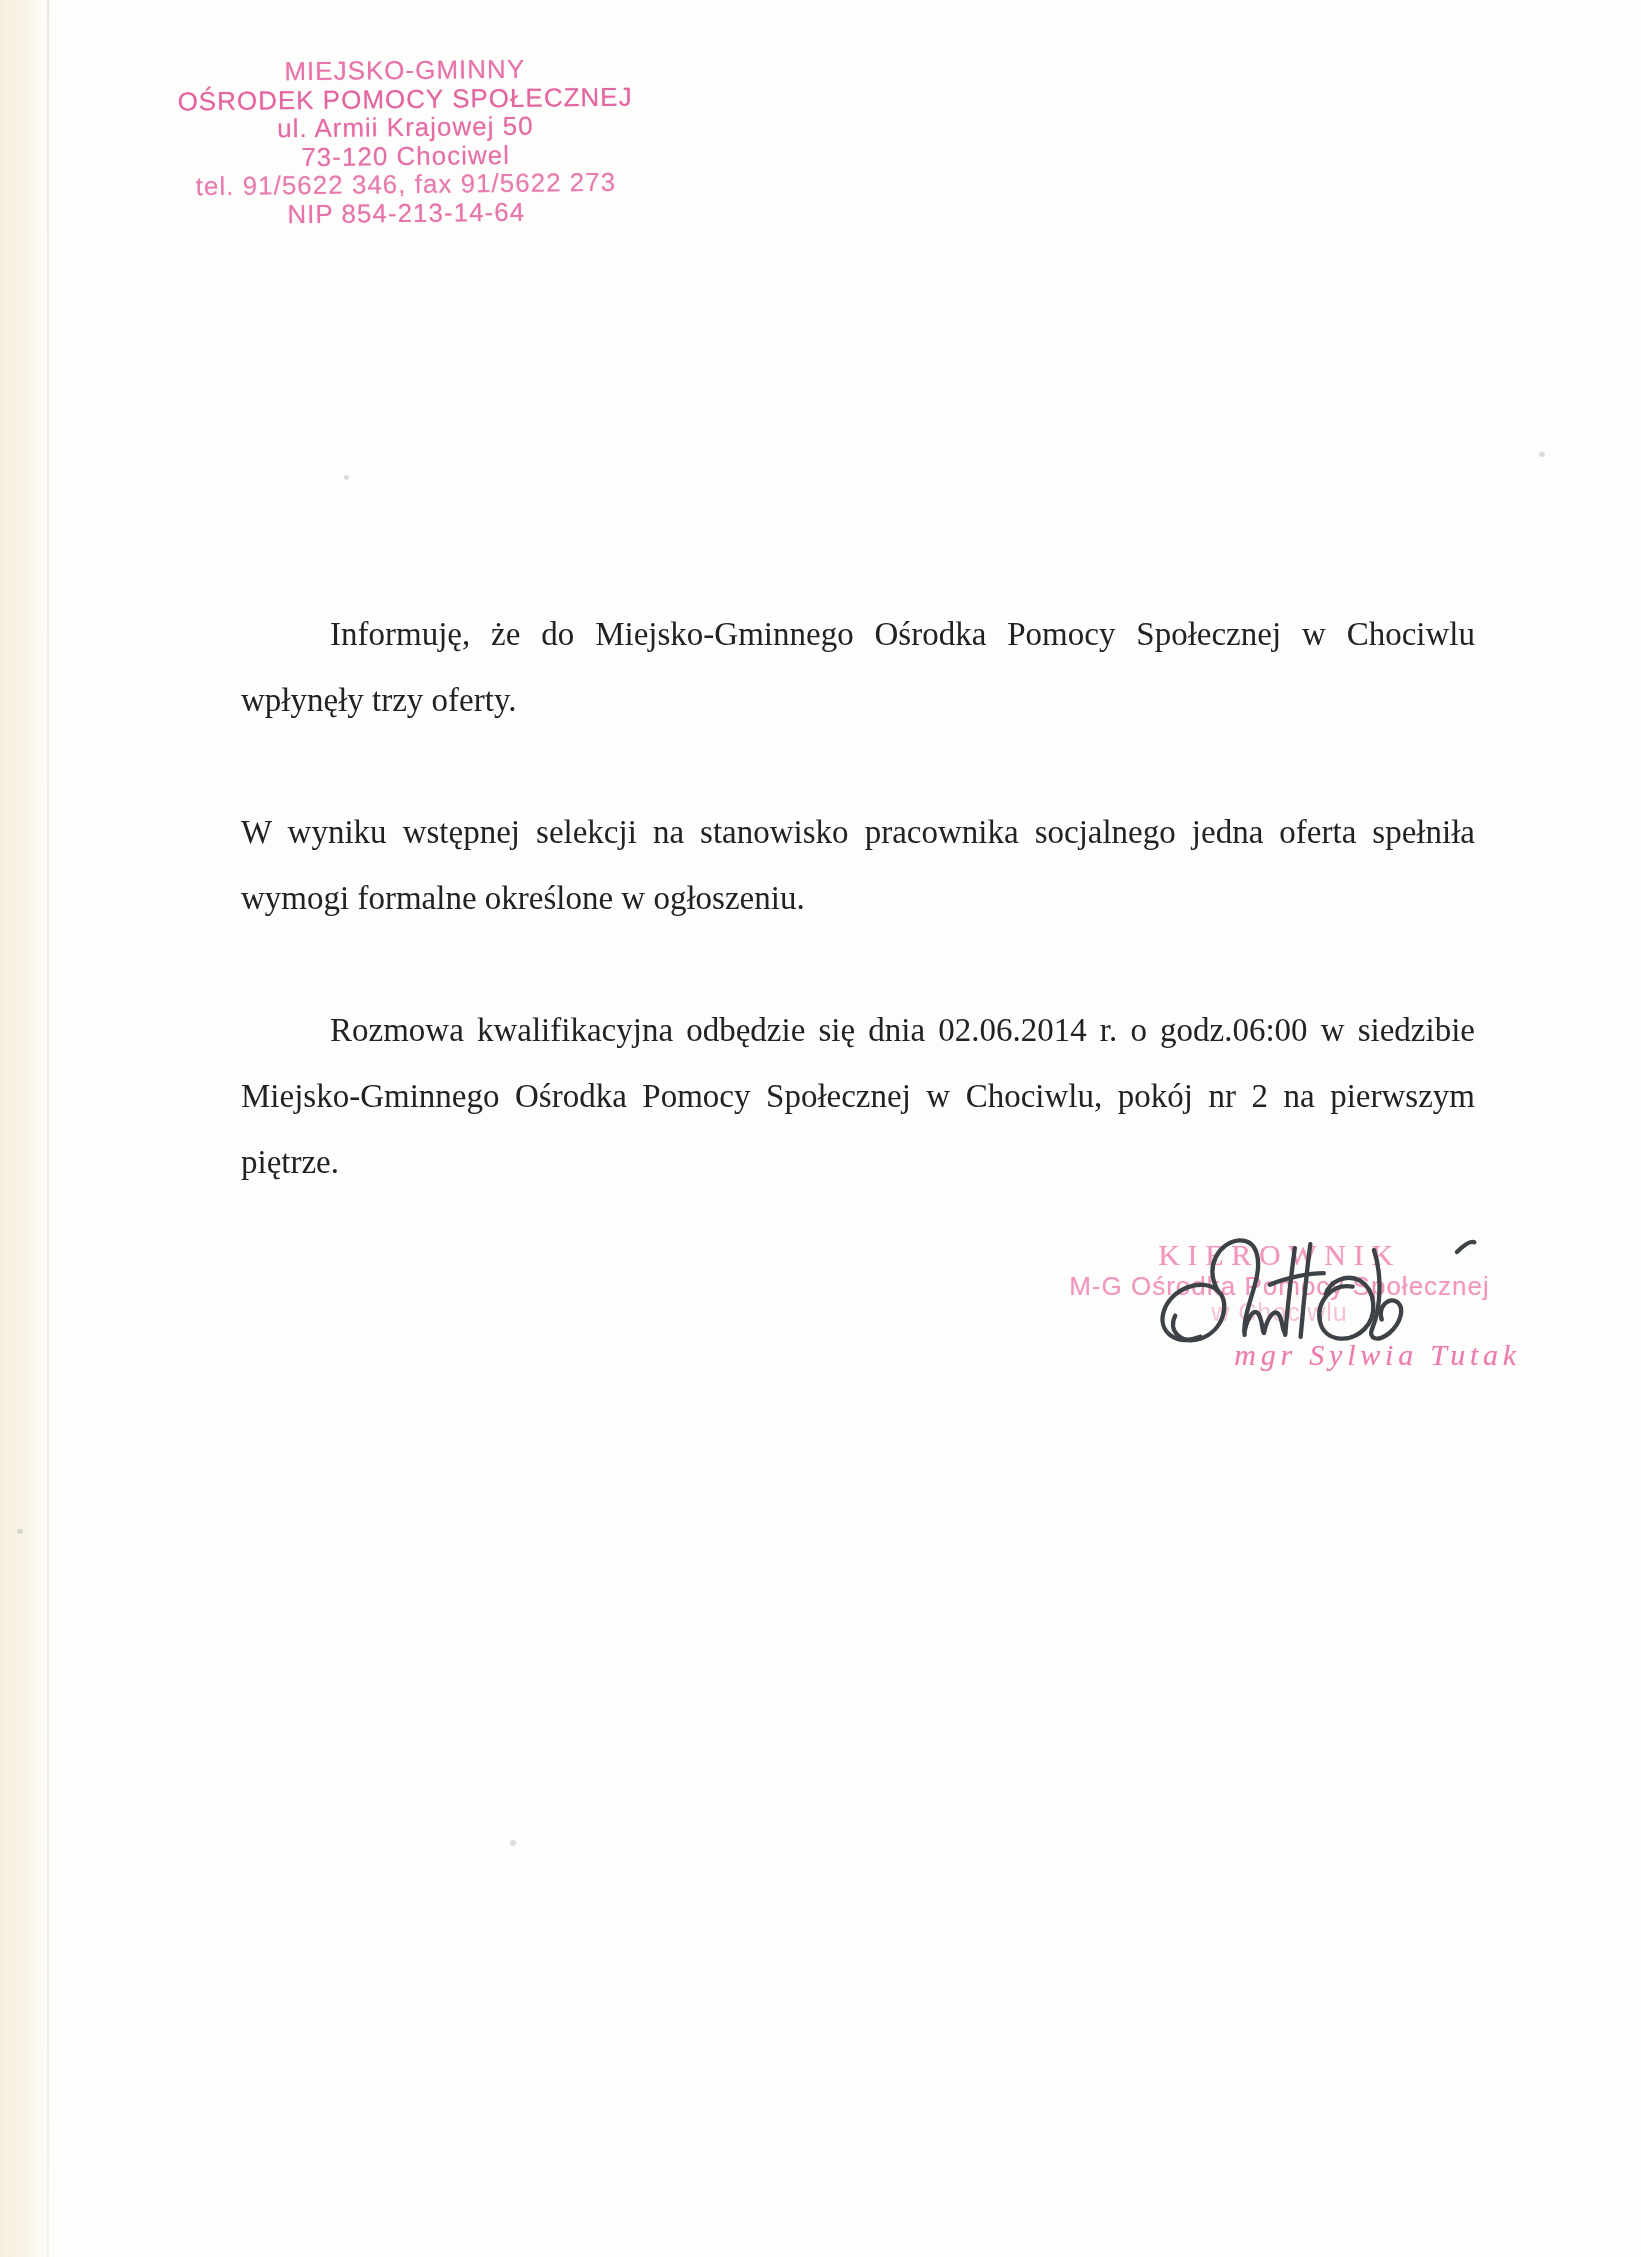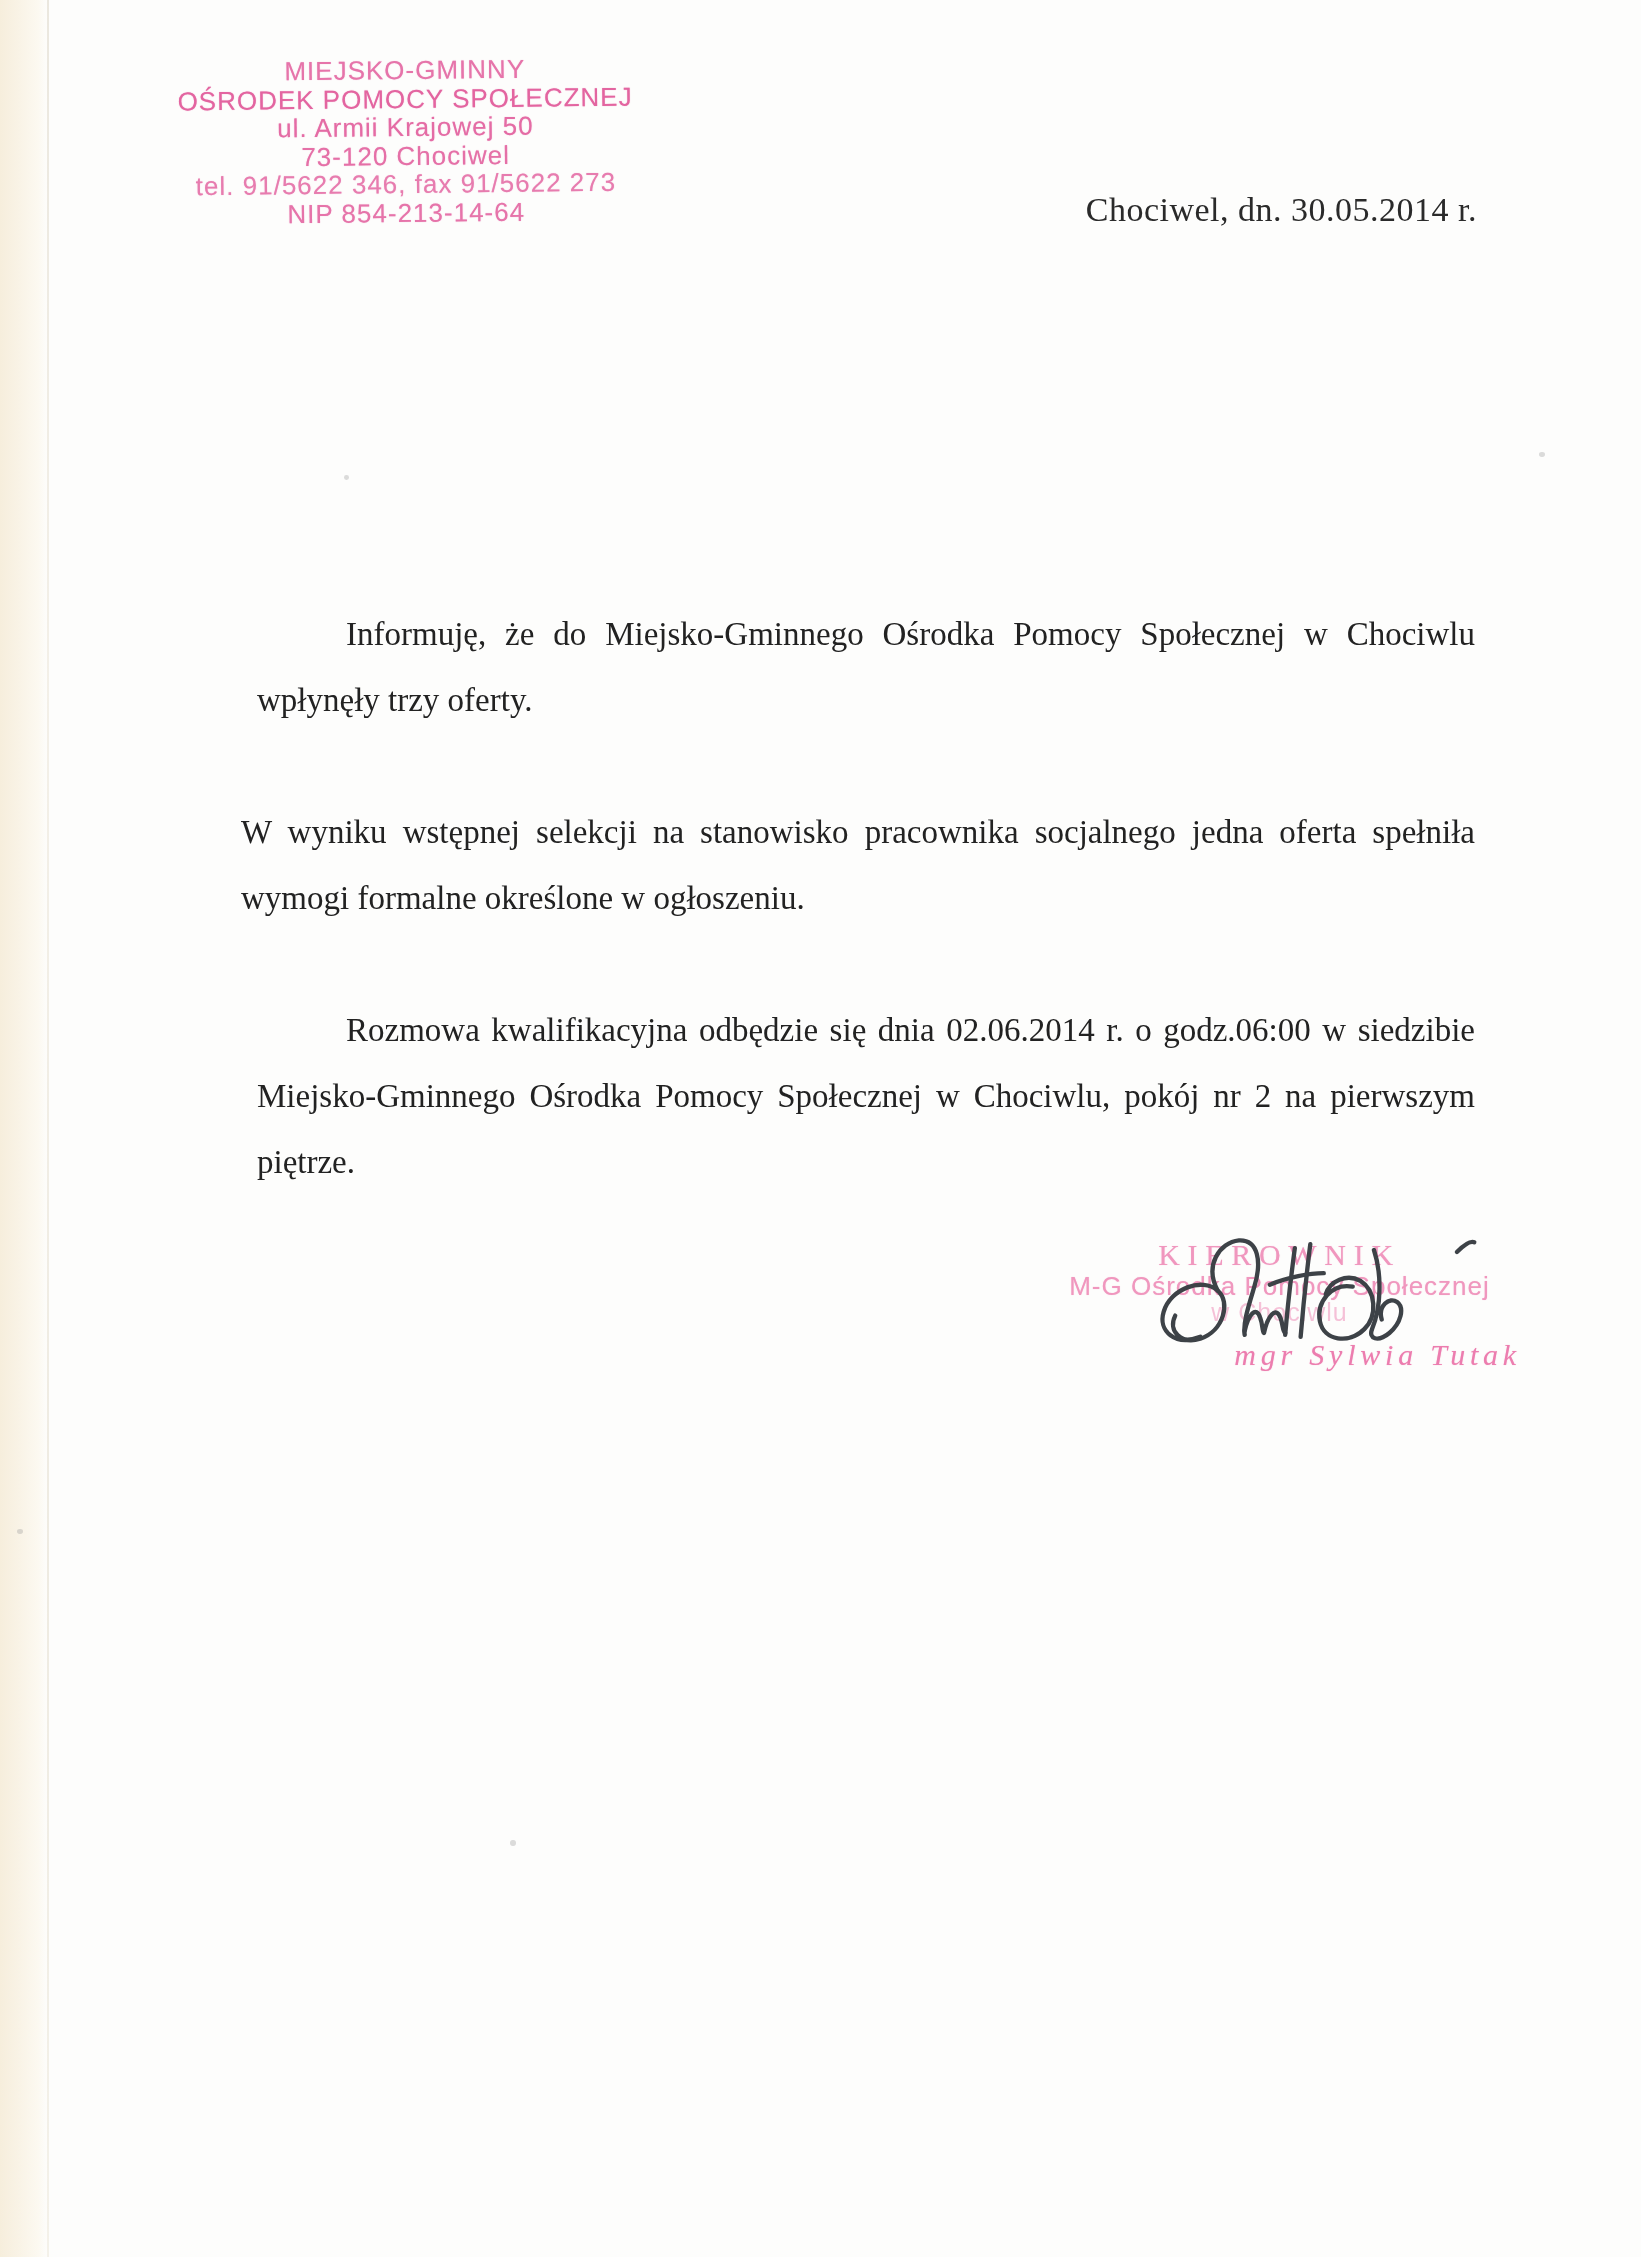--- a/index.html
+++ b/index.html
@@ -46,21 +46,21 @@
     text-align:center;font-weight:bold;color:#1e1e1e;
     font-size:37px;line-height:51px;letter-spacing:0.2px;
   }
   
   .bodytext{
     position:absolute;left:241px;top:601px;width:1234px;
     font-size:33px;line-height:66px;color:#222;
     text-align:justify;
   }
   .bodytext p{margin:0 0 66px 0;}
-  .bodytext p.indent{text-indent:89px;margin-left:16px;}
+  .bodytext p.indent{text-indent:89px;}
   
   .sig-block{
     position:absolute;left:1038px;top:1238px;width:483px;height:174px;
   }
   .sig-role{
     position:absolute;left:0;top:0;width:100%;text-align:center;
     font-size:30px;letter-spacing:7.7px;color:#ef8cb8;opacity:.9;
     text-shadow:0 0 1px rgba(239,140,184,.5);
   }
   .sig-org{
@@ -93,21 +93,20 @@
 
   <div class="addr-stamp">
     <div class="l1">MIEJSKO-GMINNY</div>
     <div class="l2">OŚRODEK POMOCY SPOŁECZNEJ</div>
     <div class="l3">ul. Armii Krajowej 50</div>
     <div class="l4">73-120 Chociwel</div>
     <div class="l5">tel. 91/5622 346, fax 91/5622 273</div>
     <div class="l6">NIP 854-213-14-64</div>
   </div>
 
-  <div class="dateline">Chociwel, dn. 30.05.2014 r.</div>
 
 
   <div class="bodytext">
     <p class="indent">Informuję, że do Miejsko-Gminnego Ośrodka Pomocy Społecznej w Chociwlu wpłynęły trzy oferty.</p>
     <p>W wyniku wstępnej selekcji na stanowisko pracownika socjalnego jedna oferta spełniła wymogi formalne określone w ogłoszeniu.</p>
     <p class="indent">Rozmowa kwalifikacyjna odbędzie się dnia 02.06.2014 r. o godz.06:00 w siedzibie Miejsko-Gminnego Ośrodka Pomocy Społecznej w Chociwlu, pokój nr 2 na pierwszym piętrze.</p>
   </div>
 
   <div class="sig-block">
     <div class="sig-role">KIEROWNIK</div>

